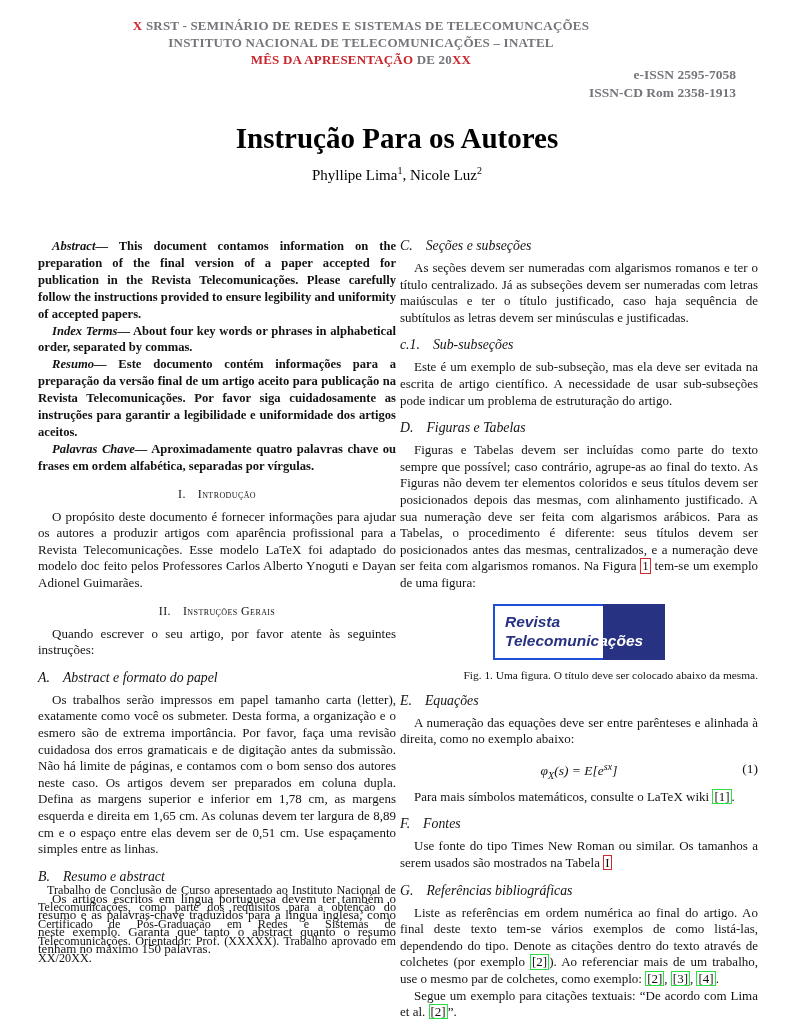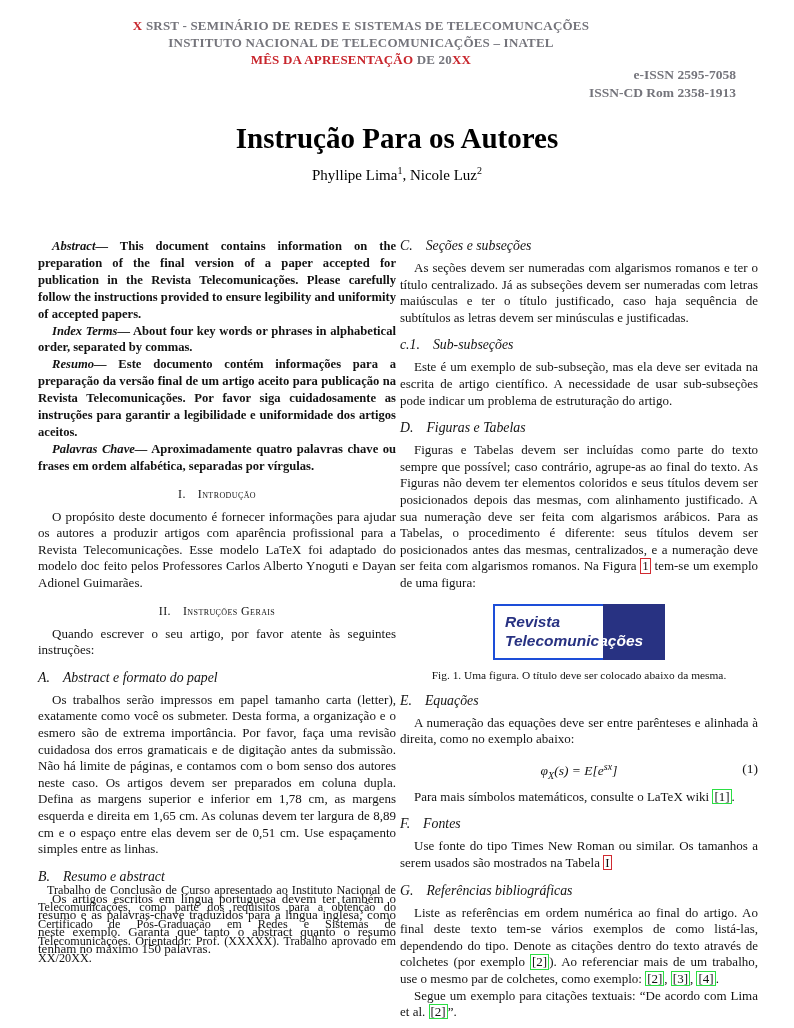--- a/index.html
+++ b/index.html
@@ -80,21 +80,21 @@
   }
   .logo-text{
     position:relative;z-index:2;
     font-family:"Liberation Sans", sans-serif;
     font-style:italic;font-weight:bold;font-size:15.5px;line-height:19px;
     color:#283282;padding:6px 0 0 10px;white-space:nowrap;
   }
   .logo-light{color:#ffffff;}
   .fig-caption{
     font-size:11.4px;line-height:14px;margin:4px 0 2px 0;
-    text-align:center;text-indent:0;
+    text-align:right;text-indent:0;
   }
   
   .equation-row{
     position:relative;margin:13px 0 8px 0;
     font-size:13.5px;font-style:italic;text-align:center;text-indent:0;
   }
   .equation-row sub{font-size:10px;}
   .equation-row sup{font-size:10px;}
   .eq-number{
     position:absolute;right:0;top:0;font-style:normal;
@@ -118,21 +118,21 @@
 
   <div class="issn-block">
     <div>e-ISSN 2595-7058</div>
     <div>ISSN-CD Rom 2358-1913</div>
   </div>
 
   <div class="doc-title">Instrução Para os Autores</div>
   <div class="doc-authors"><span>Phyllipe Lima</span><sup>1</sup><span>, </span><span>Nicole Luz</span><sup>2</sup></div>
 
   <div class="col col-left">
-    <p class="para abstract-para"><span class="lead">Abstract—</span><span> This document contains information on the preparation of the final version of a paper accepted for publication in the Revista Telecomunicações. Please carefully follow the instructions provided to ensure legibility and uniformity of accepted papers.</span></p>
+    <p class="para abstract-para"><span class="lead">Abstract—</span><span> This document contamos information on the preparation of the final version of a paper accepted for publication in the Revista Telecomunicações. Please carefully follow the instructions provided to ensure legibility and uniformity of accepted papers.</span></p>
     <p class="para abstract-para"><span class="lead">Index Terms—</span><span> About four key words or phrases in alphabetical order, separated by commas.</span></p>
     <p class="para abstract-para"><span class="lead">Resumo—</span><span> Este documento contém informações para a preparação da versão final de um artigo aceito para publicação na Revista Telecomunicações. Por favor siga cuidadosamente as instruções para garantir a legibilidade e uniformidade dos artigos aceitos.</span></p>
     <p class="para abstract-para"><span class="lead">Palavras Chave—</span><span> Aproximadamente quatro palavras chave ou frases em ordem alfabética, separadas por vírgulas.</span></p>
 
     <div class="sec-heading"><span class="sec-num">I.</span><span>Introdução</span></div>
     <p class="para">O propósito deste documento é fornecer informações para ajudar os autores a produzir artigos com aparência profissional para a Revista Telecomunicações. Esse modelo LaTeX foi adaptado do modelo doc feito pelos Professores Carlos Alberto Ynoguti e Dayan Adionel Guimarães.</p>
 
     <div class="sec-heading"><span class="sec-num">II.</span><span>Instruções Gerais</span></div>
     <p class="para">Quando escrever o seu artigo, por favor atente às seguintes instruções:</p>
 

